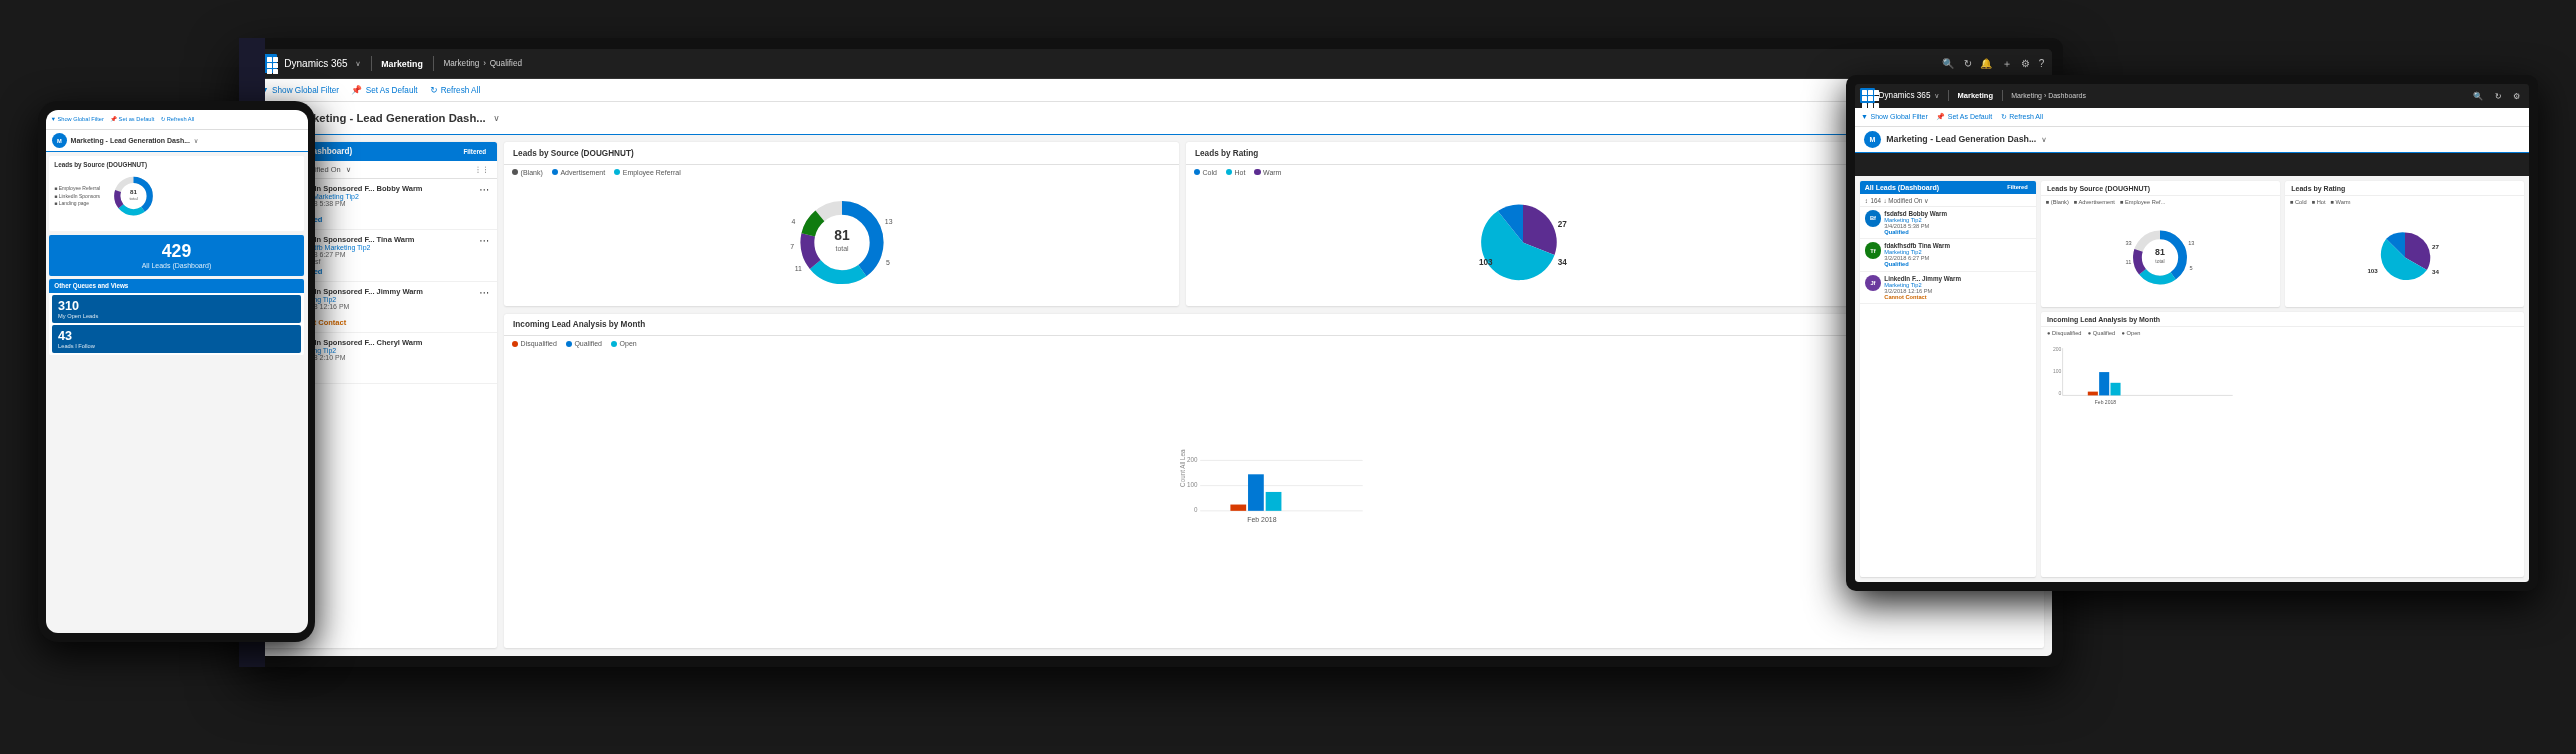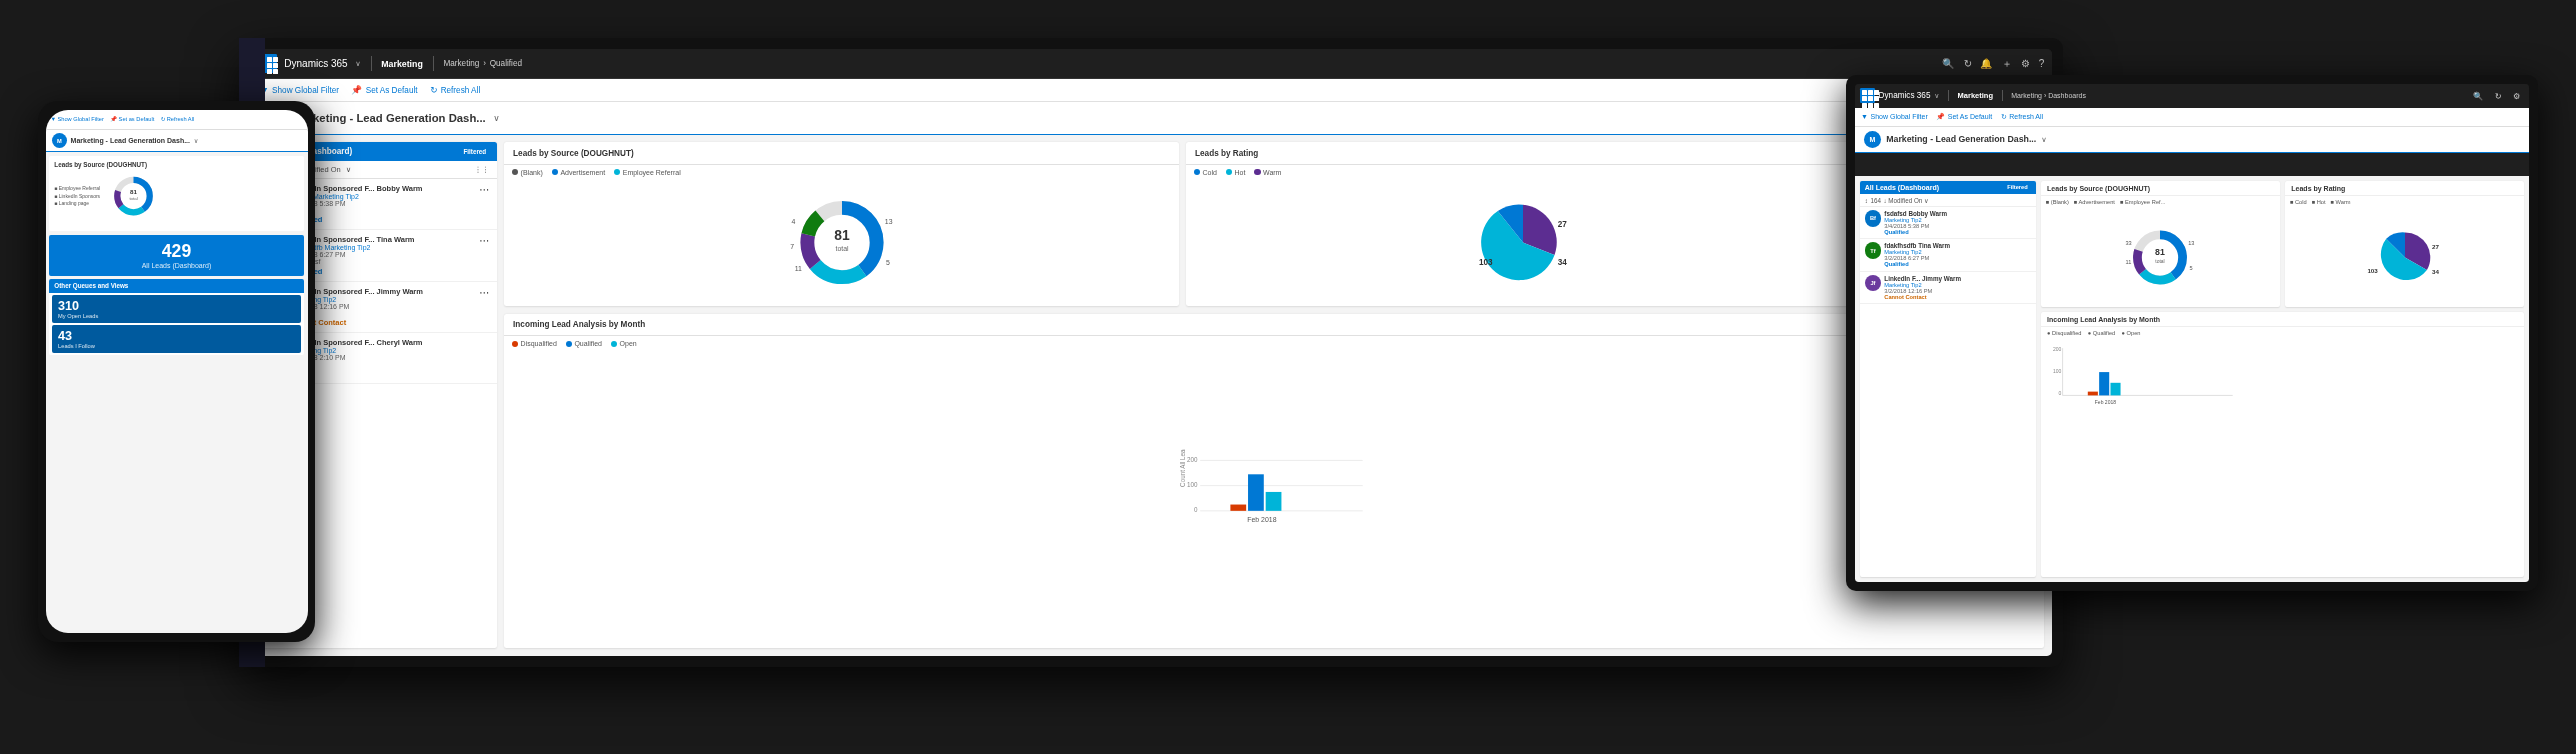--- a/index.html
+++ b/index.html
@@ -410,21 +410,21 @@
       height: 541px;
       background: #111;
       border-radius: 20px;
       padding: 8.8px 7.5px;
       box-shadow: 0 12.6px 38px rgba(0,0,0,0.9);
     }
     .phone-screen {
       width: 100%;
       height: 100%;
       background: #1e1e1e;
-      border-radius: 22px;
+      border-radius: 12px;
       overflow: hidden;
       display: flex;
       flex-direction: column;
     }
     .phone-toolbar {
       height: 20px;
       background: #fff;
       display: flex;
       align-items: center;
       padding: 0 5px;

